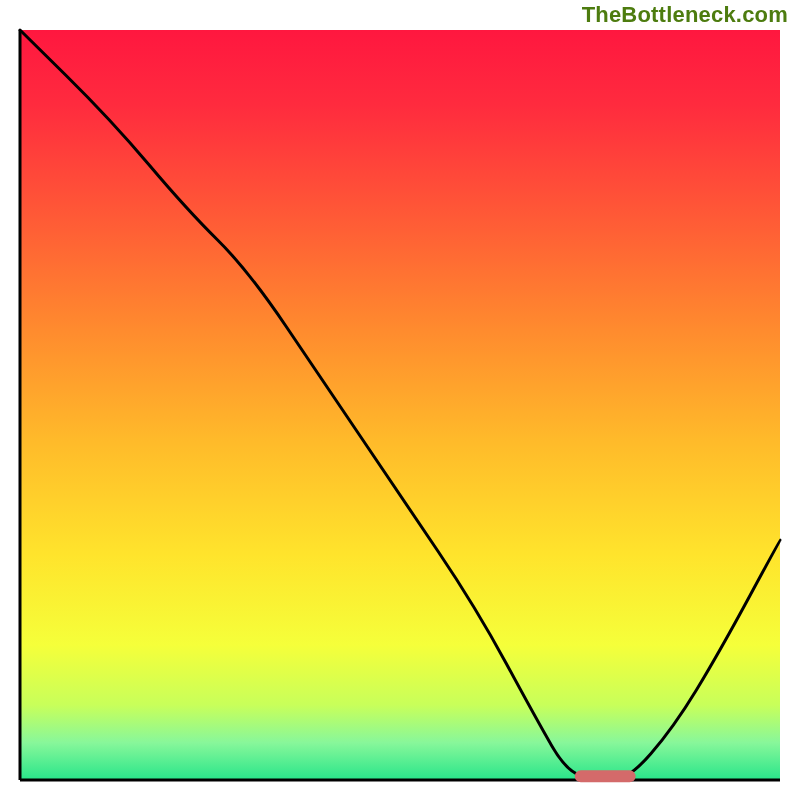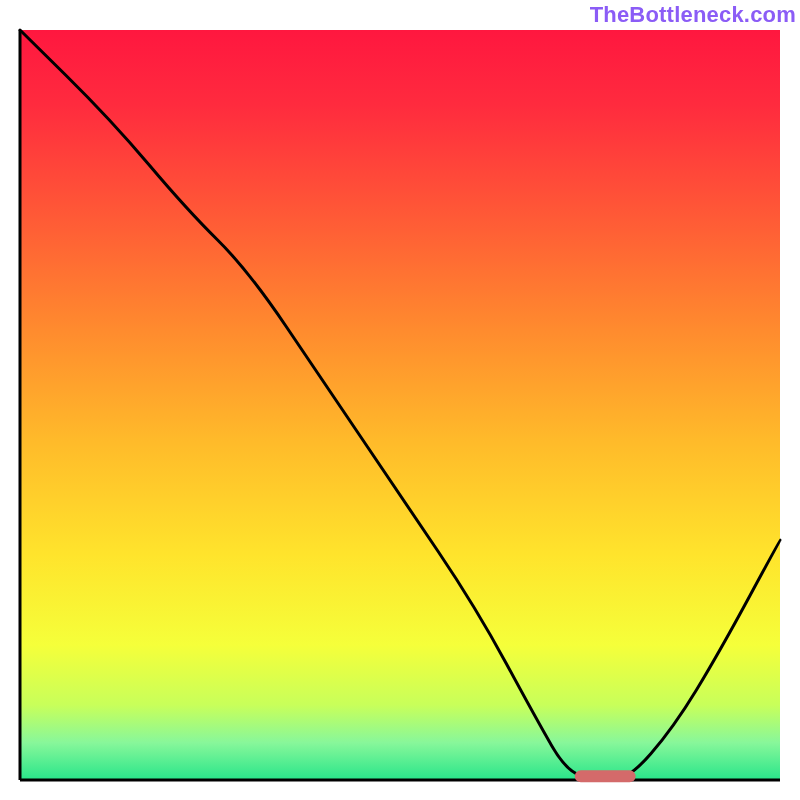--- a/index.html
+++ b/index.html
@@ -6,25 +6,25 @@
     margin: 0;
     padding: 0;
     width: 800px;
     height: 800px;
     background: #ffffff;
     overflow: hidden;
   }
   .attribution {
     position: absolute;
     top: 2px;
-    right: 4px;
+    right: 12px;
     font-family: Arial, Helvetica, sans-serif;
     font-size: 22px;
     font-weight: 600;
-    color: #8b5cf6;
+    color: #4d7c0f;
     letter-spacing: 0.2px;
   }
   .plot-wrap {
     position: absolute;
     left: 0;
     top: 0;
     width: 800px;
     height: 800px;
   }
   svg { display: block; }

